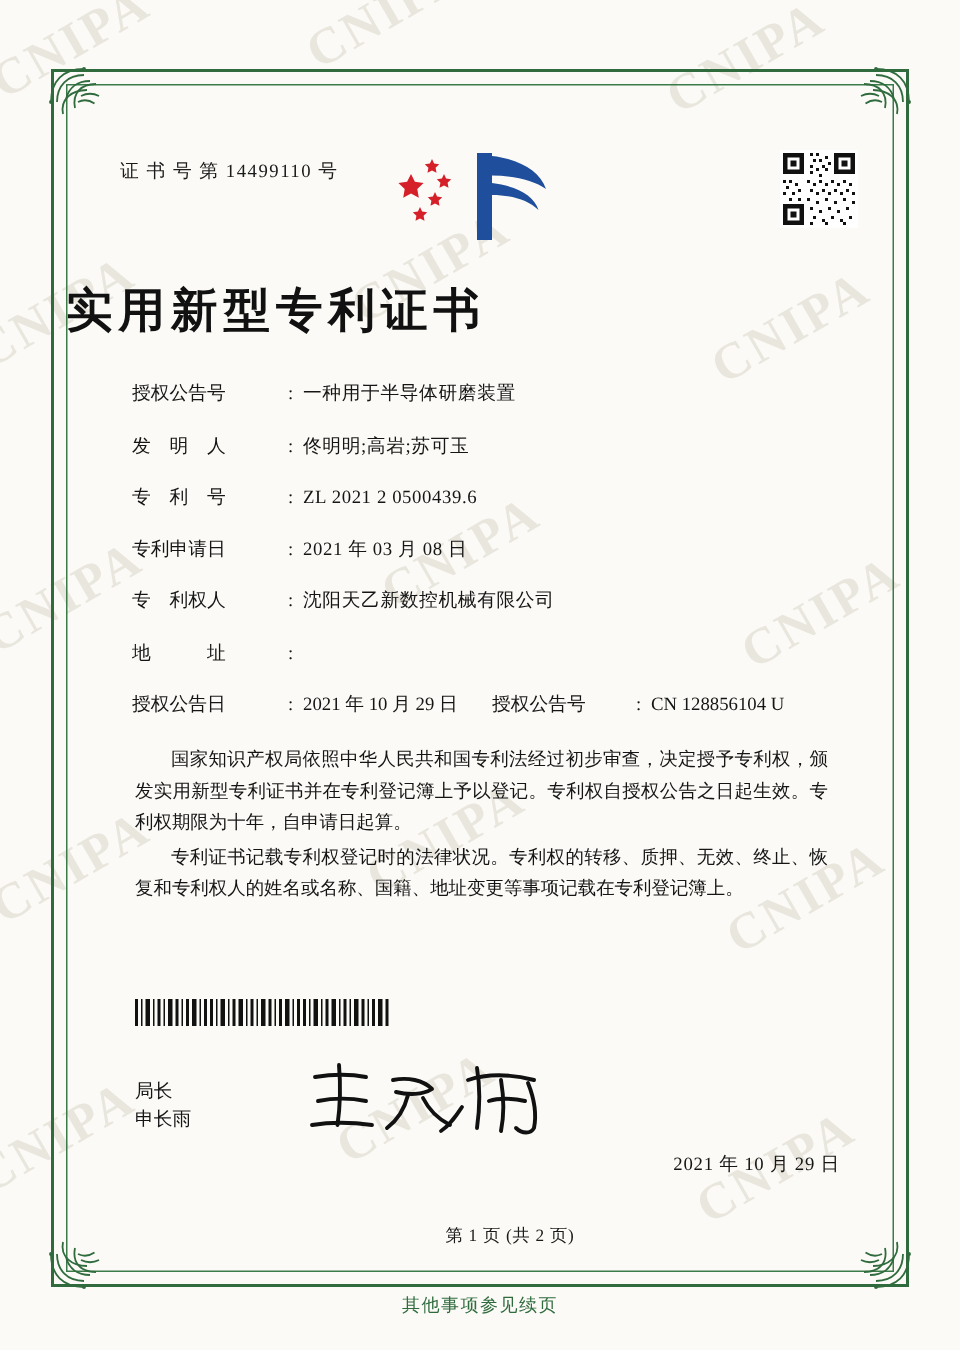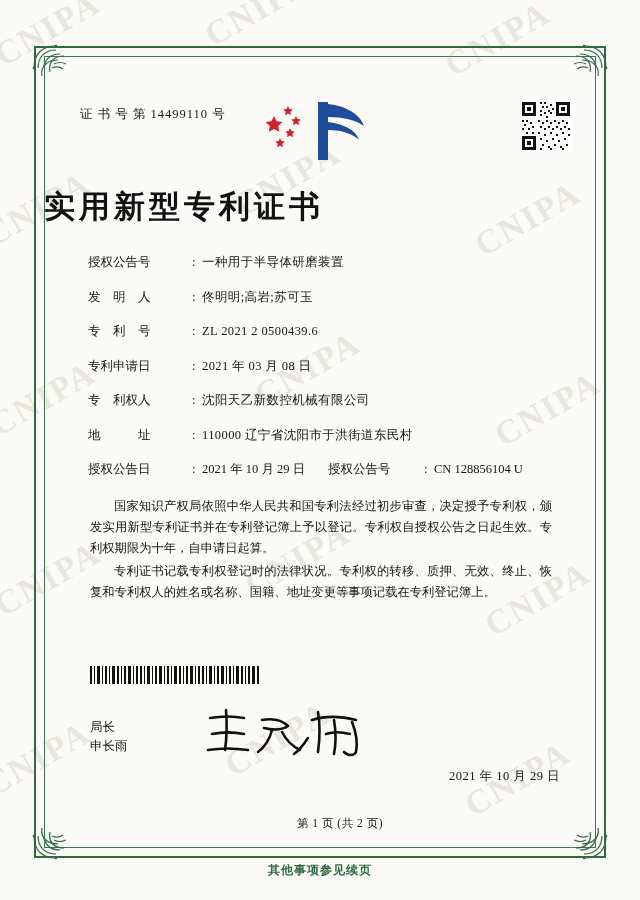--- a/index.html
+++ b/index.html
@@ -218,21 +218,21 @@
   }
   .footer-note {
     position: absolute;
     left: 0;
     right: 0;
     top: 862px;
     text-align: center;
     font-size: 12px;
     color: #2f6b3d;
     letter-spacing: 1px;
-    font-weight: bold;
+    font-weight: normal;
   }
 </style>
 </head>
 <body>
 
 <div class="page">
 
   <div class="watermarks">
     <div class="wm" style="left:-10px; top:10px;">CNIPA</div>
     <div class="wm" style="left:200px; top:-10px;">CNIPA</div>
@@ -434,21 +434,20 @@
         <span class="f-value">2021 年 03 月 08 日</span>
       </div>
       <div class="field">
         <span class="f-label">专　利权人</span>
         <span class="f-colon">:</span>
         <span class="f-value">沈阳天乙新数控机械有限公司</span>
       </div>
       <div class="field">
         <span class="f-label">地　　　址</span>
         <span class="f-colon">:</span>
-        <span class="f-value">110000 辽宁省沈阳市于洪街道东民村</span>
       </div>
       <div class="field-row2">
         <span class="half">
           <span class="f-label">授权公告日</span>
           <span class="f-colon">:</span>
           <span class="sub-val">2021 年 10 月 29 日</span>
         </span>
         <span class="half">
           <span class="sub-label">授权公告号</span>
           <span class="f-colon">:</span>

